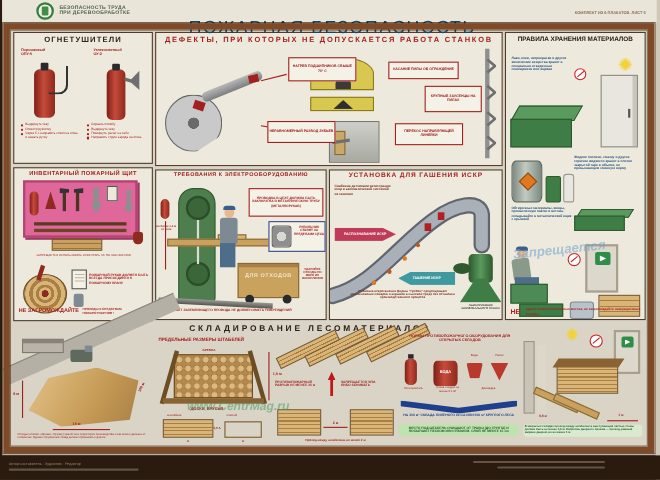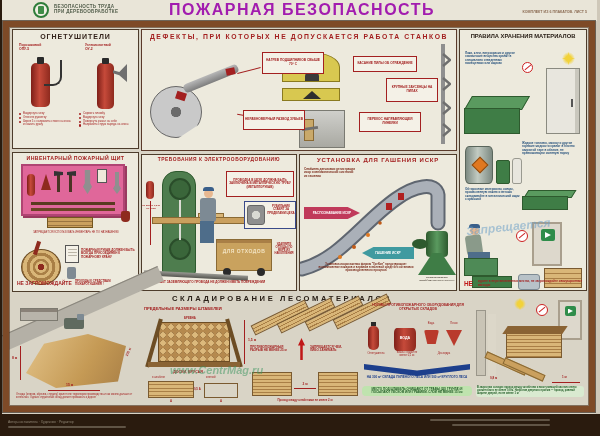--- a/index.html
+++ b/index.html
@@ -40,21 +40,21 @@
   <div class="ab" style="right:0;top:0;width:4px;height:436px;background:#cfc8b9"></div>
 
   <div class="ab" style="left:2px;top:0;width:595px;height:21px;background:#e9e5d8;z-index:3">
     <div class="ab" style="left:31px;top:2px;width:16px;height:16px;border-radius:50%;border:2px solid #2f7d3a;background:#f2efe5">
       <div class="ab" style="left:3px;top:2px;width:6px;height:8px;background:#3f8d48;border-radius:1px"></div>
     </div>
     <div class="ab t" style="left:52px;top:4px;font-size:4.6px;font-weight:bold;color:#55604e;letter-spacing:.3px">
       <div>БЕЗОПАСНОСТЬ ТРУДА</div>
       <div>ПРИ ДЕРЕВООБРАБОТКЕ</div>
     </div>
-    <div class="ab c" style="left:150px;top:1px;width:300px;font-size:16px;font-weight:bold;color:#a21caf;letter-spacing:1.5px">ПОЖАРНАЯ БЕЗОПАСНОСТЬ</div>
+    <div class="ab c" style="left:150px;top:17px;width:300px;font-size:16px;font-weight:normal;color:#0c4a6e;letter-spacing:1.5px">ПОЖАРНАЯ БЕЗОПАСНОСТЬ</div>
     <div class="ab" style="right:10px;top:10px;font-size:3.6px;color:#8a6a52;font-weight:bold">КОМПЛЕКТ ИЗ 6 ПЛАКАТОВ. ЛИСТ 5</div>
   </div>
 
   <div class="ab panel" style="left:12px;top:29px;width:127px;height:120px">
     <div class="ab c b" style="left:0;top:3px;width:100%;font-size:7px;color:#33221a;letter-spacing:1px">ОГНЕТУШИТЕЛИ</div>
     <div class="ab t rt b" style="left:6px;top:14px;width:40px;font-size:3.4px">
       <div>Порошковый</div>
       <div>ОПУ-5</div>
     </div>
     <div class="ab t rt b" style="left:72px;top:14px;width:48px;font-size:3.4px">

